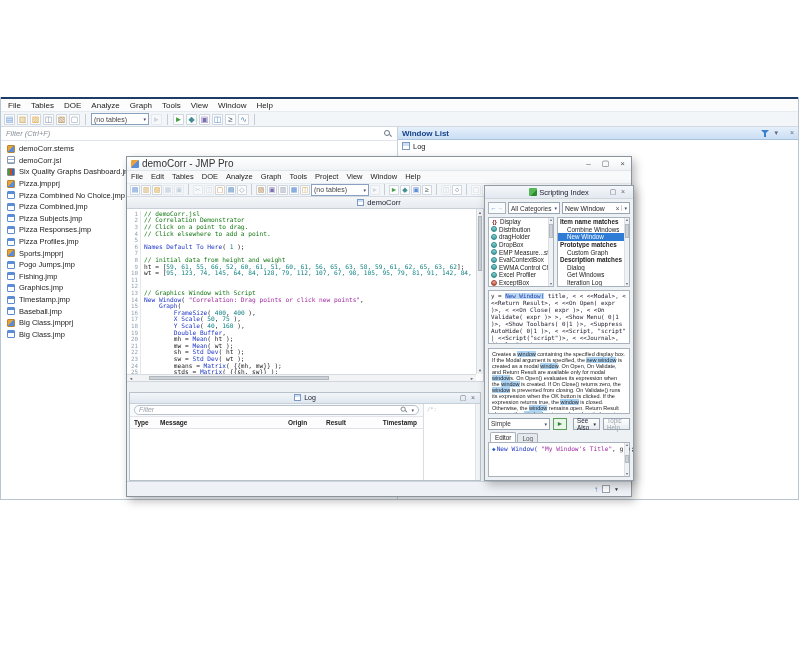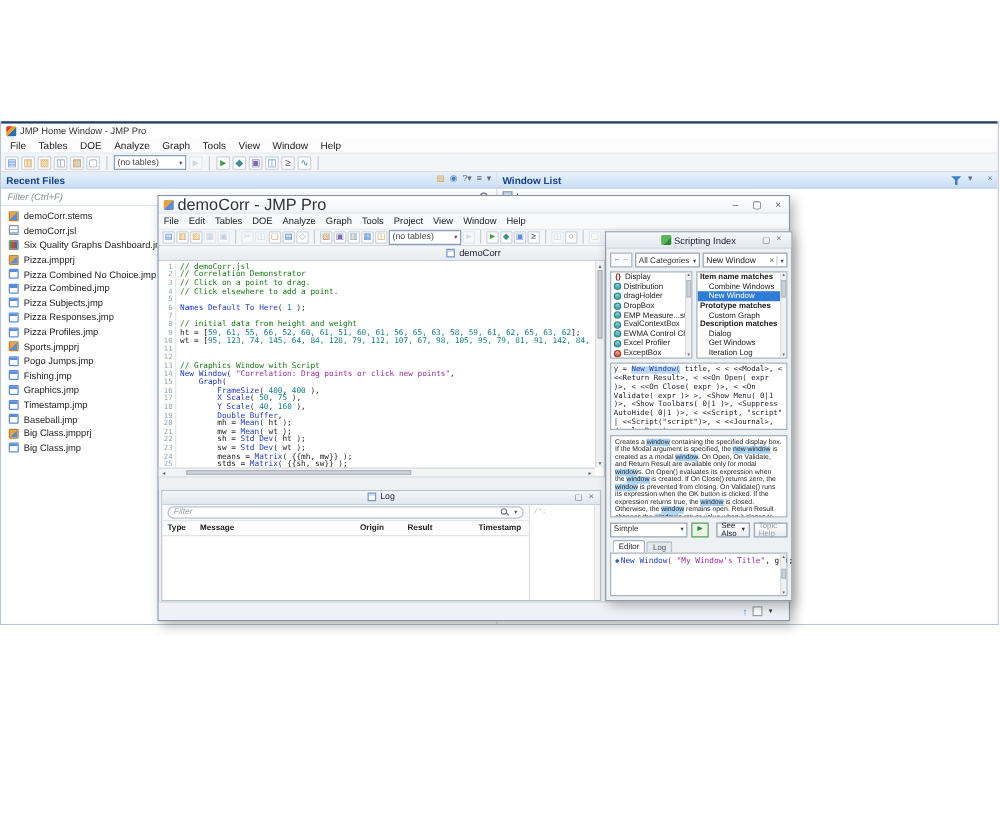--- a/index.html
+++ b/index.html
@@ -48,21 +48,21 @@
   .window-list { flex:1; display:flex; flex-direction:column; }
   .wl-body { flex:1; background:#fff; padding:1px 0 0 4px; }
   .wl-item { display:flex; gap:3px; align-items:center; height:10px; }
   .wl-item .wi { width:8px; height:8px; border:1px solid #7a9ac1; background:linear-gradient(#cfe0f5 0 3px,#fff 3px); }
   .wl-item span { font-size:7.5px; color:#222; }
 
   
   .dc-window { left:126px; top:156px; width:506px; height:341px; border:1px solid #8a949e; box-shadow:3px 4px 9px rgba(0,0,0,.28); z-index:10; background:#eef1f4; display:flex; flex-direction:column; }
   .dc-titlebar { height:14px; background:linear-gradient(#ffffff,#f0f3f6); display:flex; align-items:center; padding-left:4px; gap:3px; border-bottom:1px solid #e2e6ea; }
   .dc-icon { width:8px; height:8px; background:linear-gradient(135deg,#e8a33d 0 50%,#5b8dd6 50% 100%); border-radius:1px; }
-  .dc-titlebar .t { flex:1; font-size:13px; color:#333; }
+  .dc-titlebar .t { flex:1; font-size:10px; color:#333; }
   .winbtns { display:flex; align-self:stretch; }
   .winbtn { width:17px; text-align:center; font-size:8px; color:#555; line-height:13px; }
   .dc-menubar { height:12px; background:#f8f9fa; display:flex; align-items:center; }
   .dc-menubar span { font-size:7.5px; padding:0 4px; color:#222; }
   .dc-toolbar { height:14px; background:#f3f6f9; border-top:1px solid #e6ebf0; border-bottom:1px solid #d2d9e0; display:flex; align-items:center; padding-left:3px; gap:1px; }
   .dc-toolbar .tb-icon { width:10px; height:10px; font-size:7px; line-height:8px; }
   .dc-tabbar { height:12px; background:linear-gradient(#f4f6f8,#e7ebef); border-bottom:1px solid #c9cfd6; display:flex; align-items:center; position:relative; }
   .dc-tab { position:absolute; left:0; right:0; display:flex; justify-content:center; align-items:center; gap:3px; }
   .dc-tab .ti { width:7px; height:7px; border:1px solid #7a9ac1; background:linear-gradient(#cfe0f5 0 2px,#fff 2px); }
   .dc-tab span { font-size:7.5px; color:#223; }
@@ -160,24 +160,20 @@
   .si-tab.active { background:#fff; color:#222; height:10px; line-height:10px; }
   .si-editor { flex:1; background:#fff; border:1px solid #a8b2bc; position:relative; padding:2px 8px 2px 3px; }
   .si-ed-line { display:flex; align-items:center; white-space:pre; font-family:"DejaVu Sans Mono",monospace; font-size:6.2px; }
   .diamond { color:#2a5fd0; font-size:6px; margin-right:1px; }
 </style>
 </head>
 <body>
 
 <div class="win main-window">
   <div class="mw-topline"></div>
-  <div class="titlebar">
-    <div class="jmp-logo"></div>
-    <span class="t">JMP Home Window - JMP Pro</span>
-  </div>
   <div class="menubar" id="home-menu">
       <span>File</span>
       <span>Tables</span>
       <span>DOE</span>
       <span>Analyze</span>
       <span>Graph</span>
       <span>Tools</span>
       <span>View</span>
       <span>Window</span>
       <span>Help</span>
@@ -199,30 +195,20 @@
       <div class="tb-icon" style="color: rgb(63, 158, 63);">►</div>
       <div class="tb-icon" style="color: rgb(63, 143, 143);">◆</div>
       <div class="tb-icon" style="color: rgb(122, 111, 176);">▣</div>
       <div class="tb-icon" style="color: rgb(91, 141, 214);">◫</div>
       <div class="tb-icon" style="color: rgb(64, 74, 85);">≥</div>
       <div class="tb-icon" style="color: rgb(74, 127, 193);">∿</div>
       <div class="tb-sep"></div>
     </div>
   <div class="panels">
     <div class="recent-files">
-      <div class="panel-header">
-        <span class="ph-title">Recent Files</span>
-        <div class="ph-icons">
-          <span class="ph-ic" style="color:#d9a441">▨</span>
-          <span class="ph-ic" style="color:#4a7fc1">◉</span>
-          <span class="ph-ic">?▾</span>
-          <span class="ph-ic">≡</span>
-          <span class="ph-ic">▾</span>
-        </div>
-      </div>
       <div class="rf-filter">
         <span class="ph-text">Filter (Ctrl+F)</span>
         <span class="mag"></span>
       </div>
       <div class="rf-list" id="rf-list">
           <div class="rf-item">
             <span class="fi fi-prj"></span>
             <span class="lbl">demoCorr.stems</span>
           </div>
           <div class="rf-item">

